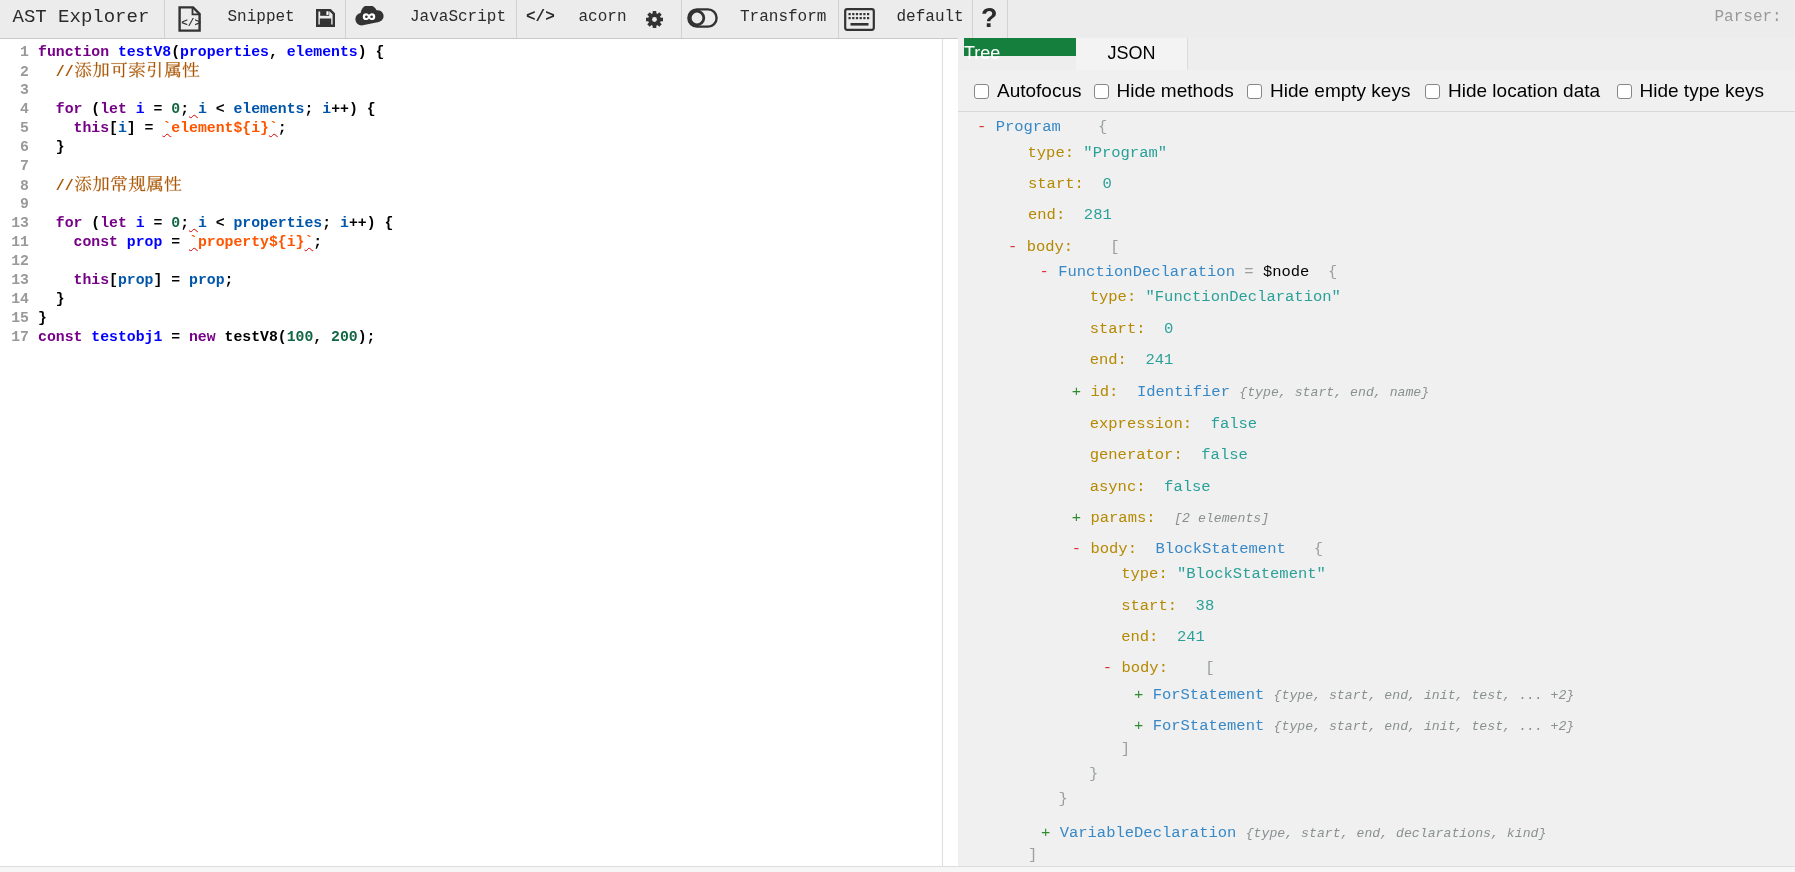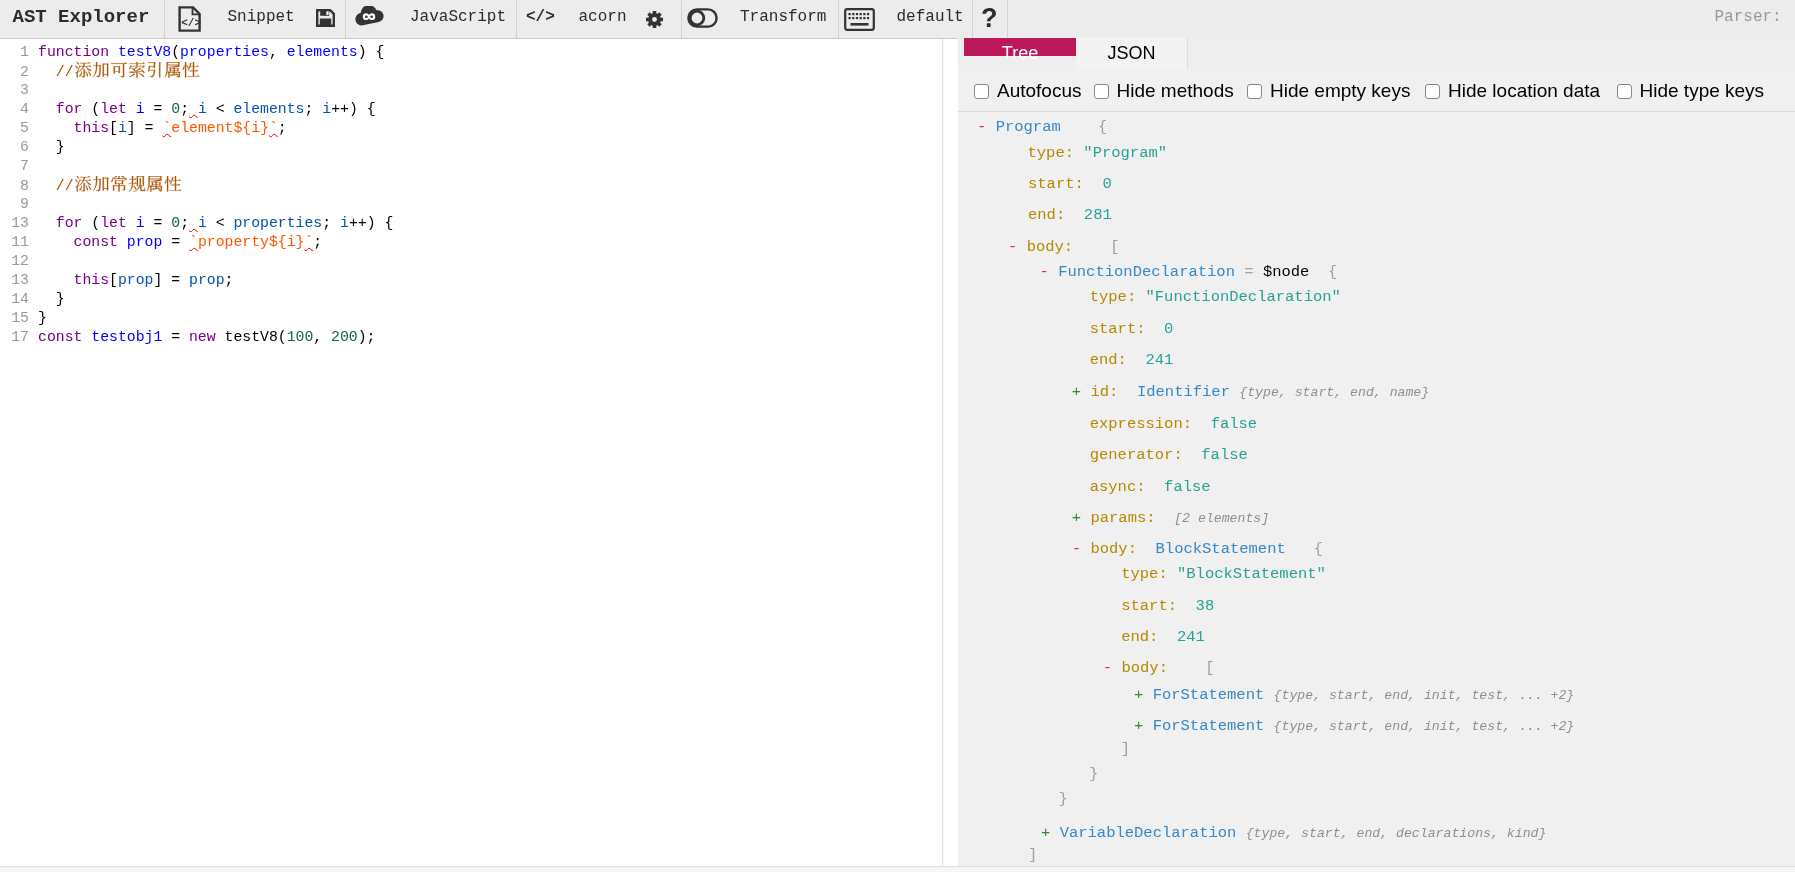--- a/index.html
+++ b/index.html
@@ -3,34 +3,34 @@
 * { margin:0; padding:0; box-sizing:border-box; }
 html,body { width:1795px; height:872px; overflow:hidden; background:#fff;
   font-family:"Liberation Mono",monospace; }
 .toolbar { position:absolute; left:0; top:0; width:1795px; height:39px;
   background:#ececec; border-bottom:1px solid #c9c9c9; }
 .tbtxt { position:absolute; top:0; height:38px; line-height:34px; font-size:16px; color:#2b2b2b; white-space:pre; }
 .sep { position:absolute; top:0; width:1px; height:38px; background:#d2d2d2; }
 .ic { position:absolute; }
 .editor { position:absolute; left:0; top:39px; width:943px; height:827px; background:#fff;
   border-right:1px solid #ddd; overflow:hidden; }
-.ln { height:19px; line-height:19px; font-size:14.8px; white-space:pre; }
+.ln { height:19px; line-height:19px; font-size:14.8px; white-space:pre;font-weight:bold; }
 .edpad { padding-top:3.5px; }
 .g { display:inline-block; width:29px; text-align:right; color:#999; }
 .cd { margin-left:9px; }
 .k { color:#708 } .d { color:#00f } .v { color:#05a } .n { color:#164 }
 .c { color:#a50 } .s { color:#f50 }
 .q { text-decoration:underline wavy #d00 1px; text-decoration-skip-ink:none; }
 .q2 { text-decoration:underline wavy #d00 1px; text-decoration-skip-ink:none; }
 .cjk { width:18px; height:18px; display:inline-block; vertical-align:-3.5px; fill:currentColor; stroke:currentColor; stroke-width:14; }
 .split { position:absolute; left:944px; top:39px; width:14px; height:833px; background:#fff; }
 .rpanel { position:absolute; left:958px; top:39px; width:837px; height:833px; background:#f0f0f0; }
 .tabrow { position:absolute; left:958px; top:38px; width:837px; height:32px; background:#eeeeee; }
-.tab1 { position:absolute; left:964px; top:38px; width:112px; height:18px; background:#be185d;
-  color:#fff; font-family:"Liberation Sans",sans-serif; font-size:18px; text-align:center; line-height:31px; }
+.tab1 { position:absolute; left:964px; top:38px; width:112px; height:18px; background:#15803d;
+  color:#fff; font-family:"Liberation Sans",sans-serif; font-size:18px; text-align:left; line-height:31px; }
 .tab2 { position:absolute; left:1076px; top:38px; width:112px; height:32px; background:#f3f3f3;
   border-right:1px solid #dcdcdc; color:#000; font-family:"Liberation Sans",sans-serif; font-size:18px; text-align:center; line-height:31px; }
 .cbrow { position:absolute; left:958px; top:70px; width:837px; height:42px; background:#f0f0f0;
   border-bottom:1px solid #d8d8d8; }
 .cb { position:absolute; top:84px; width:15px; height:15px; background:#fff; border:1px solid #878787; border-radius:3px; }
 .cbl { position:absolute; top:80px; height:22px; line-height:22px; font-family:"Liberation Sans",sans-serif; font-size:19px; color:#000; }
 .tr { position:absolute; height:19px; line-height:19px; font-size:15.5px; white-space:pre;text-align:center; }
 .mm { color:#dc322f } .mp { color:#2e8b2e }
 .ky { color:#b58900 } .nm { color:#3788c7 } .vl { color:#2aa198 }
 .pu { color:#9aa0a0 } .pv { color:#8a9090; font-style:italic; font-size:13.2px; } .nd { color:#000000; }
@@ -44,21 +44,21 @@
       <path id="g2" d="M269 549H484L516 575L573 528L547 507V192H484V255H269V161H206V581ZM595 3H699L706 4L711 5L715 6L718 9L719 13L720 18L721 24V707H69V728H815L867 780L931 728V707H783V24L782 11L780 -2L776 -15L770 -26L761 -37L750 -46L738 -53L726 -57L713 -59L699 -60V-28L595 -13ZM269 528V276H484V528Z"></path>
       <path id="g3" d="M844 235 831 253 823 262 746 252 576 233 514 228H531V-63H469V224L349 213L280 208L154 200L117 198L106 182L97 197L84 260H213L346 262L395 263L393 268L492 341L579 412L674 500L676 501L716 453L719 435L701 440L646 396L578 348L515 308L483 291L454 277L425 267L415 264L657 270L745 271L814 272L800 289L762 323L691 376L695 385L726 376L754 365L780 353L805 338L828 322L850 306L888 270L904 250L919 229L921 205L906 186L882 184L863 198L854 217ZM63 439 60 464 75 482 85 486 94 492 104 499 112 509 120 521 127 536 134 555 140 574 146 597 147 622H156L160 597L161 582H469V696H80V717H469V849L531 838L547 827L531 818V717H805L857 770L920 717V696H531V582H852L855 586L857 590L858 589L883 608L940 562L914 546L889 535L869 518L831 486L801 464L785 451L778 458L791 474L827 533L842 559L843 562H163V550L162 528L158 508L152 488L145 471L134 454L121 439L105 427L82 425ZM330 344 319 359 306 374 292 389 275 403 259 417 220 444 198 457 202 466 227 460 252 453 274 444 297 435 317 423 337 410 343 405 434 501 470 545V546L475 551L520 507L524 488L504 492L469 464L432 436L392 409L370 396L360 392L372 380L389 362L403 344L406 320L393 301L369 297L350 312L341 327ZM382 122 386 104 366 108 326 76 297 57 266 38 234 21 202 6 168 -8 133 -19 98 -27 60 -33 58 -24 153 23 212 60 266 99 314 143 339 169ZM809 23 788 42 766 60 716 94 689 110 598 159 601 169 637 162 671 152 704 142 734 129 764 115 792 101 819 84 845 66 868 47 890 26 898 4 889 -18 866 -25 844 -16Z"></path>
       <path id="g4" d="M391 -18 380 -25 370 -31 358 -37 348 -41 335 -45 311 -49 298 -50V-18L214 -2V14H298L306 15L320 17L327 19L333 21L346 27L357 37L375 58L385 75L395 97L404 122L412 151L419 185L424 221L427 260L430 304V339H188L179 287H114L169 597L219 560H437V759H114V780H437L469 807L526 759L500 738V486H437V539H223L191 360H430L462 387L520 339L493 323L492 302L490 256L486 213L480 174L474 137L464 104L454 73L440 46L426 21L408 -1ZM794 796 810 785 794 776V-50H731V807Z"></path>
       <path id="g5" d="M206 780H794L825 807L883 759L857 738V591H817L869 549L871 533L848 545L821 540L770 533L716 526L662 521L607 516L595 515V444H741L772 471L830 424L804 402V275H741V296H595V228H819L852 254L909 207L883 186V19L882 6L880 -8L875 -20L869 -32L860 -43L850 -52L838 -58L825 -62L813 -64L799 -65V-33L693 -18V-2H805L810 -1L813 0L815 1V2L816 3L817 5L818 8L819 13V207H595V111L663 114H708L699 131L680 159L667 172L673 179L688 169L704 160L719 150L744 130L755 119L765 107L773 96L781 83L788 70L783 47L765 32L741 36L727 55V64L725 73L722 83L719 95L717 99L701 95L632 78L522 58L391 35L382 18L369 32L352 94L362 95L440 101L517 106H531V207H306V-56H243V207H201V228H243V269L306 258L321 248L306 238V228H531V296H385V275H321V477L385 444H531V510L494 508L376 504H314L253 506V515L313 524L546 556L655 573L794 599V623H206V455L203 393L197 331L189 273L178 219L164 166L147 116L129 69L106 25L81 -15L52 -52L44 -47L63 -5L81 38L97 82L110 128L121 177L130 228L137 281L141 337L143 395V812ZM206 759V644H794V759ZM385 424V317H531V424ZM595 424V317H741V424Z"></path>
       <path id="g6" d="M316 14H607V292H412V313H607V544H464L448 508L429 467L383 389L355 352L326 315L317 321L357 402L393 483L407 525L420 566L432 608L448 694L454 732H453L456 748L517 729L530 716L512 708L507 683L495 638L482 594L472 564H607V849L671 838L687 827L671 818V564H813L865 617L929 564V544H671V313H768L820 365L883 313V292H671V14H841L894 66L957 14V-8H316ZM230 827 246 817 230 808V-60H168V838ZM54 385 40 404 44 428 52 437 59 447 74 477 82 494 89 515 111 589 118 618 127 617 128 560 127 532 125 508 122 484 119 463 115 443 110 425 104 408 97 393 77 380ZM301 506 293 535 288 550 274 582 259 615 248 632 255 638 271 624 285 611 312 584 334 556 343 541 359 510 366 493 362 470 344 455 320 459 306 479 304 492Z"></path>
       <path id="g7" d="M337 553H663L694 578L752 531L726 511V344H663V382H337V339H274V584ZM689 56H752L758 57L768 59L770 61L771 65L772 70L773 76V245H531V-60H469V245H227V-2H164V297L227 266H469V365L531 354L547 345L531 335V266H773L805 292L862 245L836 224V76L835 63L833 51L829 38L822 25L813 16L803 7L791 0L778 -4L752 -8V24L689 40ZM857 659 860 664 862 663 889 686 946 639 920 623 901 614 878 588 854 564 830 541 815 530 803 518 796 523 805 539 840 612 851 639H165L166 612L164 587L161 563L155 542L148 521L139 503L126 486L110 472L87 467L66 479L63 503L75 523L85 528L94 536L104 547L112 560L120 576L128 595L135 616L141 641L143 654V659H144L146 668L148 697H158L162 667L163 659H469V848L531 837L547 826L531 817V659ZM337 531V402H663V531ZM740 711 718 732 691 752 661 771 628 791 608 799 610 808 632 805 651 803 672 799 690 794 709 789 727 782 744 774 761 767 776 758 792 748 803 727 795 703 773 692 750 700ZM385 789 400 771 401 753 381 762 314 731 272 715 248 706 197 688 193 696 326 792 352 813 362 822Z"></path>
       <path id="g8" d="M75 602V623H222V838L285 827L301 817L285 808V623H337L390 675L453 623V602H285V444L282 402H353L405 455L469 402V381H281L280 367L272 295L270 279L300 265L322 251L344 235L364 219L384 200L401 181L418 160L434 139L447 115L391 88L382 108L371 129L359 149L346 169L301 226L266 260L260 229L243 168L222 113L195 64L164 21L128 -15L89 -43L45 -63L41 -56L77 -26L108 6L136 43L160 84L180 130L196 182L208 239L217 302L222 370V381H49V402H222V602ZM756 -38 742 -36 729 -31 707 -17 699 -6 692 6 688 19 686 32V281L676 247L646 180L608 120L563 66L510 20L449 -20L382 -51L308 -74L304 -65L373 -32L435 5L488 46L533 93L571 145L602 201L625 264L642 332L650 406L652 486V675L716 665L731 654L716 645V486L710 400L697 320L692 307L748 297L764 287L748 277V39L749 34L750 31L752 29V28L753 27L758 25L763 24H896L928 155H938L928 24L946 12L959 -8L946 -26L928 -39H770ZM554 785H815L847 812L904 765L878 743V261L815 229V765H554V261L490 229V817ZM448 92 434 73 409 72 391 87 447 115Z"></path>
     </defs>
   </svg>
 <div class="toolbar">
-    <div class="tbtxt" style="left:12.5px;font-size:19px;font-weight:bold;letter-spacing:0px">AST Explorer</div>
+    <div class="tbtxt" style="left:12.5px;font-size:19px;font-weight:normal;letter-spacing:0px">AST Explorer</div>
     <div class="sep" style="left:163.5px"></div>
     <svg class="ic" style="left:177px;top:6px" width="25" height="26" viewBox="0 0 25 26">
 <path d="M2.6 1.4 h13.5 l6.5 6.5 v16.7 h-20 z" fill="none" stroke="#333" stroke-width="2.4"></path>
 <path d="M15.5 1.4 v7 h7.5" fill="none" stroke="#333" stroke-width="1.8"></path>
 <text x="4.2" y="20" font-family="Liberation Mono" font-size="11" font-weight="bold" fill="#333">&lt;/&gt;</text>
     </svg>
     <div class="tbtxt" style="left:227.5px">Snippet</div>
     <svg class="ic" style="left:315.5px;top:9px" width="19" height="18" viewBox="0 0 19 18">
 <path d="M1.2 1.2 h13 l3.6 3.6 v12 h-16.6 z" fill="none" stroke="#333" stroke-width="2.4"></path>
 <rect x="4.2" y="1.6" width="9" height="5.2" fill="#333"></rect>

